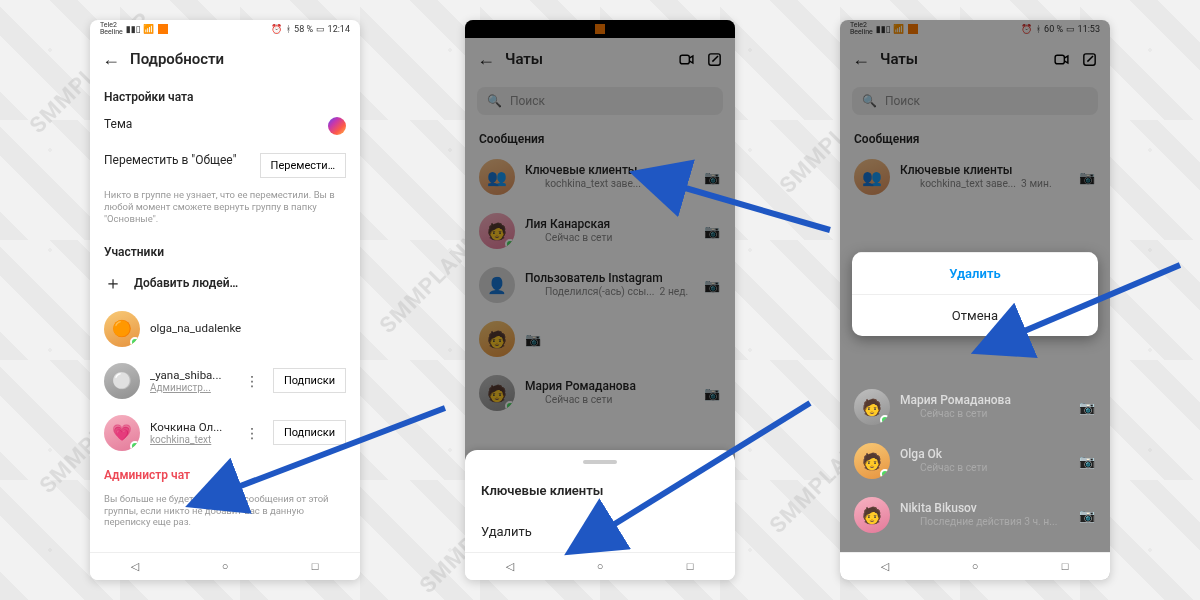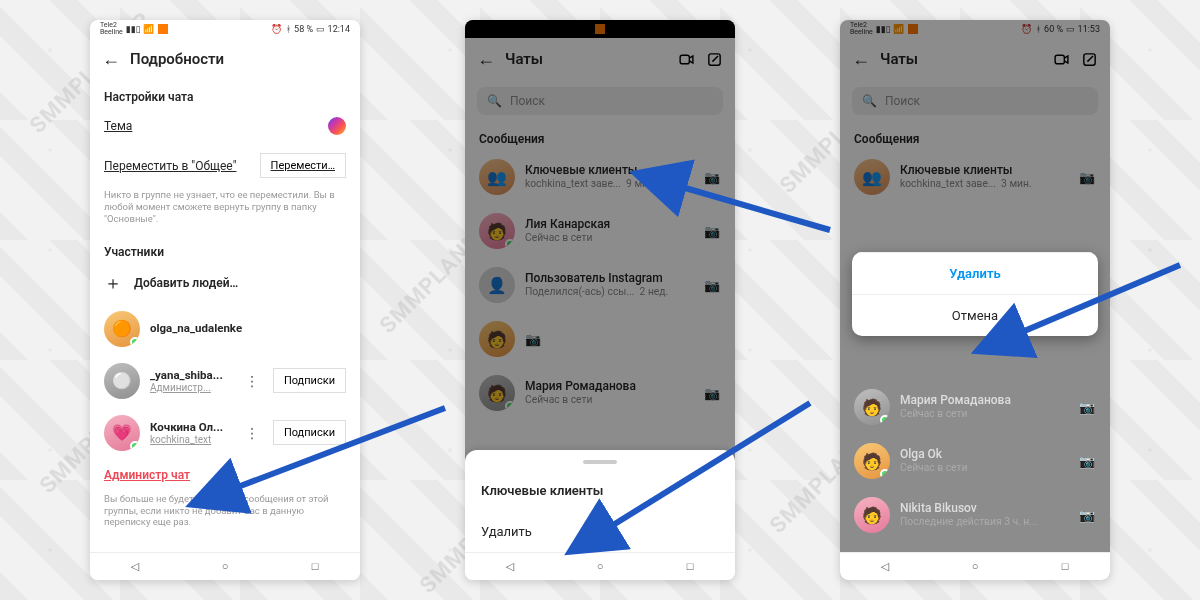--- a/index.html
+++ b/index.html
@@ -26,51 +26,51 @@
   .statusbar { display:flex; align-items:center; justify-content:space-between; padding:4px 10px; height:18px; font-size:9px; color:#333; }
   .statusbar .sl, .statusbar .sr { display:flex; align-items:center; gap:3px; }
   .orange-sq { width:10px; height:10px; background:#ff7a00; display:inline-block; }
 
   .topbar { display:flex; align-items:center; gap:10px; padding:10px 12px; font-size:15px; font-weight:600; }
   .topbar .back { font-size:18px; font-weight:400; }
   .topbar .spacer { flex:1; }
   .topbar .ticon { width:18px; height:18px; display:flex; align-items:center; justify-content:center; }
 
   .section-title { font-size:12px; font-weight:600; padding:10px 14px 4px; }
-  .row { display:flex; align-items:center; padding:9px 14px; gap:10px; font-size:12px;text-decoration:underline; }
+  .row { display:flex; align-items:flex-start; padding:9px 14px; gap:10px; font-size:12px; }
   .row .rlabel { flex:1; }
   .pill-btn { border:1px solid #ddd; border-radius:0; padding:5px 10px; font-size:11px; background:#fff; }
   .theme-dot { width:18px; height:18px; border-radius:50%; background:linear-gradient(135deg,#5b49f5,#c837ab,#fd5949,#fdbc4b); }
   .hint { color:#9a9a9a; font-size:9.5px; line-height:1.25; padding:2px 14px 10px; }
 
   .plus-row { display:flex; align-items:center; gap:12px; padding:8px 14px; font-size:12px; font-weight:600; }
   .plus-ic { font-size:18px; font-weight:400; }
   .member { display:flex; align-items:center; gap:10px; padding:8px 14px; }
   .avatar { width:36px; height:36px; border-radius:50%; background:#ddd; display:flex; align-items:center; justify-content:center; overflow:hidden; position:relative; font-size:16px; }
   .avatar .online { position:absolute; bottom:0; right:0; width:10px; height:10px; background:#4cd964; border:2px solid #fff; border-radius:50%; }
   .av-a { background:linear-gradient(160deg,#f8c976,#e69440); }
   .av-b { background:linear-gradient(160deg,#bfbfbf,#8f8f8f); }
   .av-c { background:linear-gradient(160deg,#f6b2c1,#e47a9a); }
   .av-d { background:#d7d7d7; }
   .av-e { background:linear-gradient(160deg,#f5c48b,#d98e5b); }
-  .m-name { font-size:11.5px; font-weight:700; line-height:1.15; }
+  .m-name { font-size:11.5px; font-weight:400; line-height:1.15; }
   .m-sub { font-size:10px; color:#999;text-decoration:underline; }
   .m-text { flex:1; min-width:0; }
   .dots { font-size:14px; color:#555; padding:0 4px; }
 
   .danger { color:#ed4956; font-weight:600; }
 
   .navkeys { position:absolute; bottom:0; left:0; right:0; height:28px; display:flex; align-items:center; justify-content:space-around; border-top:1px solid #eee; background:#fff; color:#555; }
   .navkeys .nk { width:16px; height:16px; display:flex; align-items:center; justify-content:center; }
 
   .searchbar { margin:7px 12px; background:#efefef; border-radius:8px; display:flex; align-items:center; gap:8px; padding:7px 10px; color:#8e8e8e; font-size:12px; }
 
   .chat-item { display:flex; align-items:center; gap:10px; padding:9px 14px; }
   .chat-name { font-size:12px; font-weight:500; line-height:1.1; }
-  .chat-sub { font-size:10.3px; color:#888; }
+  .chat-sub { font-size:10.3px; color:#888;margin-left:20px; }
   .cam-icon { color:#9a9a9a; font-size:13px; }
 
   .sheet { position:absolute; left:0; right:0; bottom:28px; background:#fff; border-radius:12px 12px 0 0; box-shadow:0 -1px 6px rgba(0,0,0,0.15); padding-top:6px; }
   .sheet-handle { width:34px; height:4px; background:#ccc; border-radius:2px; margin:4px auto 6px; }
   .sheet-row { padding:13px 16px; font-size:13px; }
   .sheet-title { font-weight:600; }
 
   .dialog { position:absolute; top:232px; left:12px; right:12px; background:#fff; border-radius:10px; box-shadow:0 4px 14px rgba(0,0,0,0.35); overflow:hidden; }
   .dialog .d-title { font-size:14px; font-weight:600; text-align:center; padding:18px 18px 14px; line-height:1.25; color:#111; }
   .dialog .d-btn { padding:13px; text-align:center; font-size:13px; border-top:1px solid #eee; }

